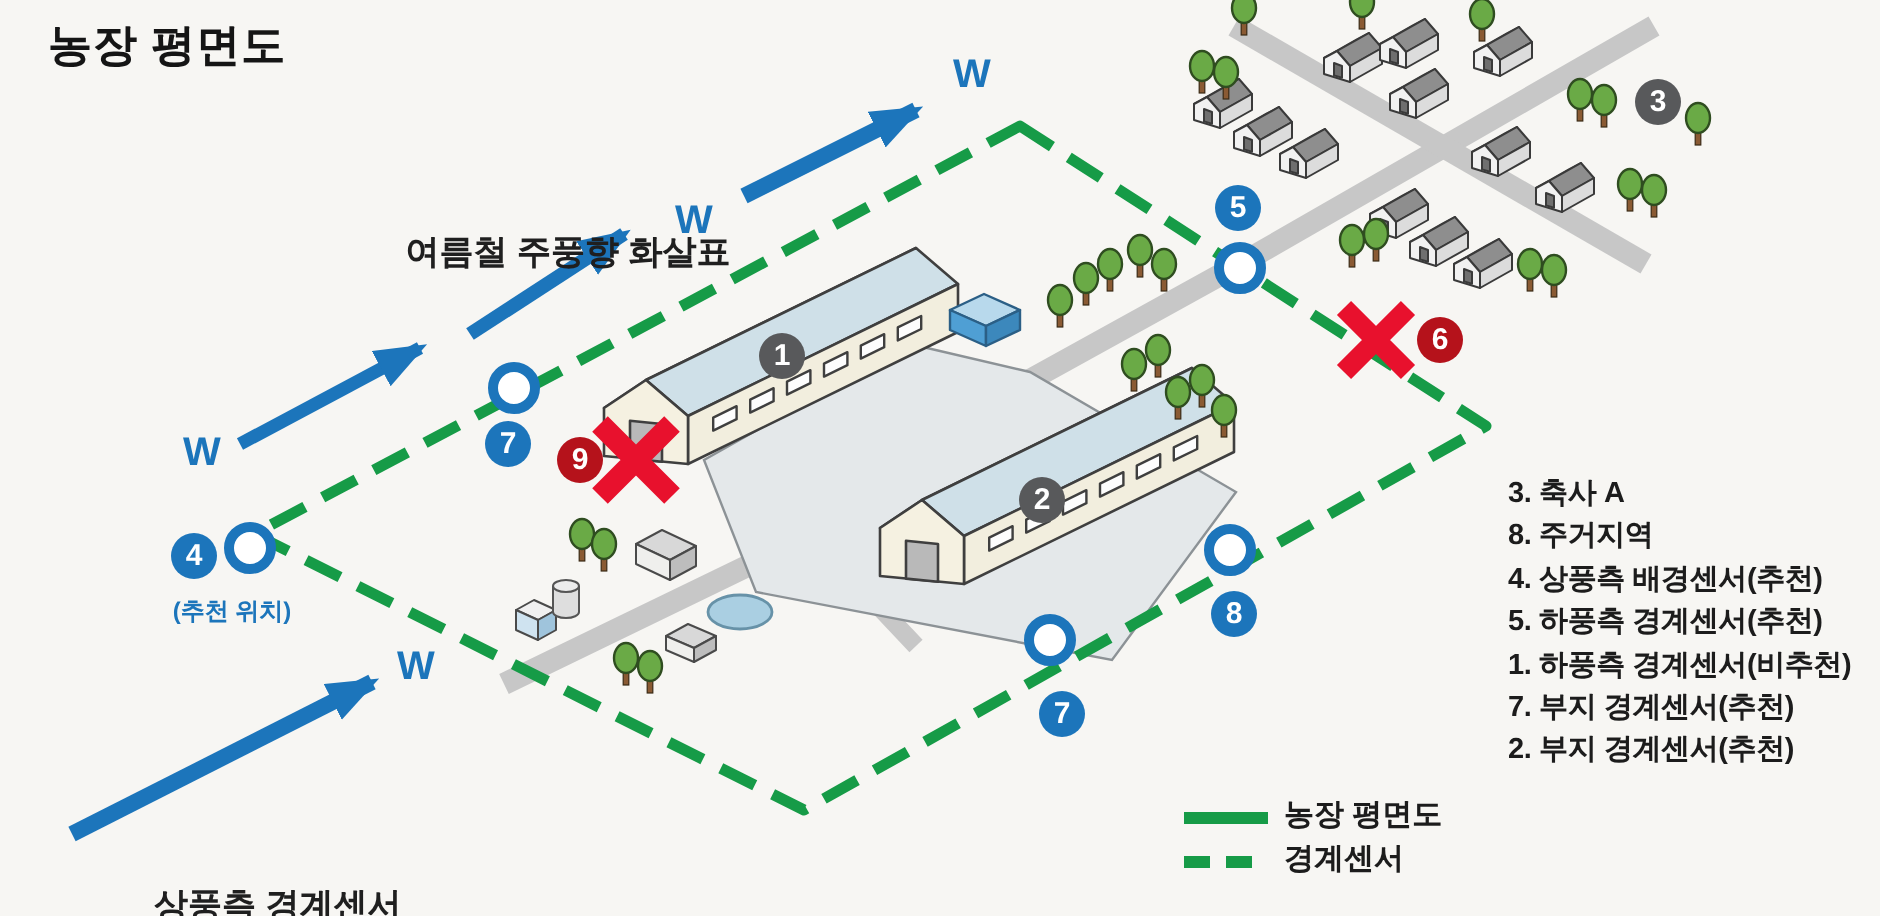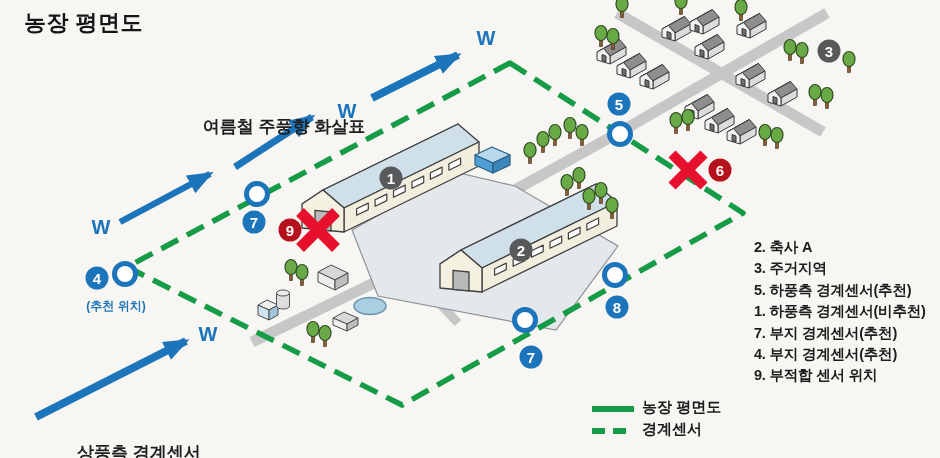--- a/index.html
+++ b/index.html
@@ -193,22 +193,22 @@
   <div class="abs ctr badge blue" style="left:531px;top:357px;">7</div>
   <div class="abs ctr badge blue" style="left:617px;top:307px;">8</div>
   <div class="abs ctr badge red" style="left:290px;top:230px;">9</div>
 
   <div class="abs legend-swatch" style="left:592px;top:406px;"></div>
   <div class="abs legend-label" style="left:642px;top:398px;">농장 평면도</div>
   <div class="abs legend-swatch dashed" style="left:592px;top:428px;"></div>
   <div class="abs legend-label" style="left:642px;top:420px;">경계센서</div>
 
   <div class="abs sensor-list" style="left:754px;top:237px;">
-    <div class="row">2. 축사 A</div>
-    <div class="row">3. 주거지역</div>
+    <div class="row">3. 축사 A</div>
+    <div class="row">8. 주거지역</div>
+    <div class="row">4. 상풍측 배경센서(추천)</div>
     <div class="row">5. 하풍측 경계센서(추천)</div>
     <div class="row">1. 하풍측 경계센서(비추천)</div>
     <div class="row">7. 부지 경계센서(추천)</div>
-    <div class="row">4. 부지 경계센서(추천)</div>
-    <div class="row">9. 부적합 센서 위치</div>
+    <div class="row">2. 부지 경계센서(추천)</div>
   </div>
 
 </div>
 
 </body></html>

